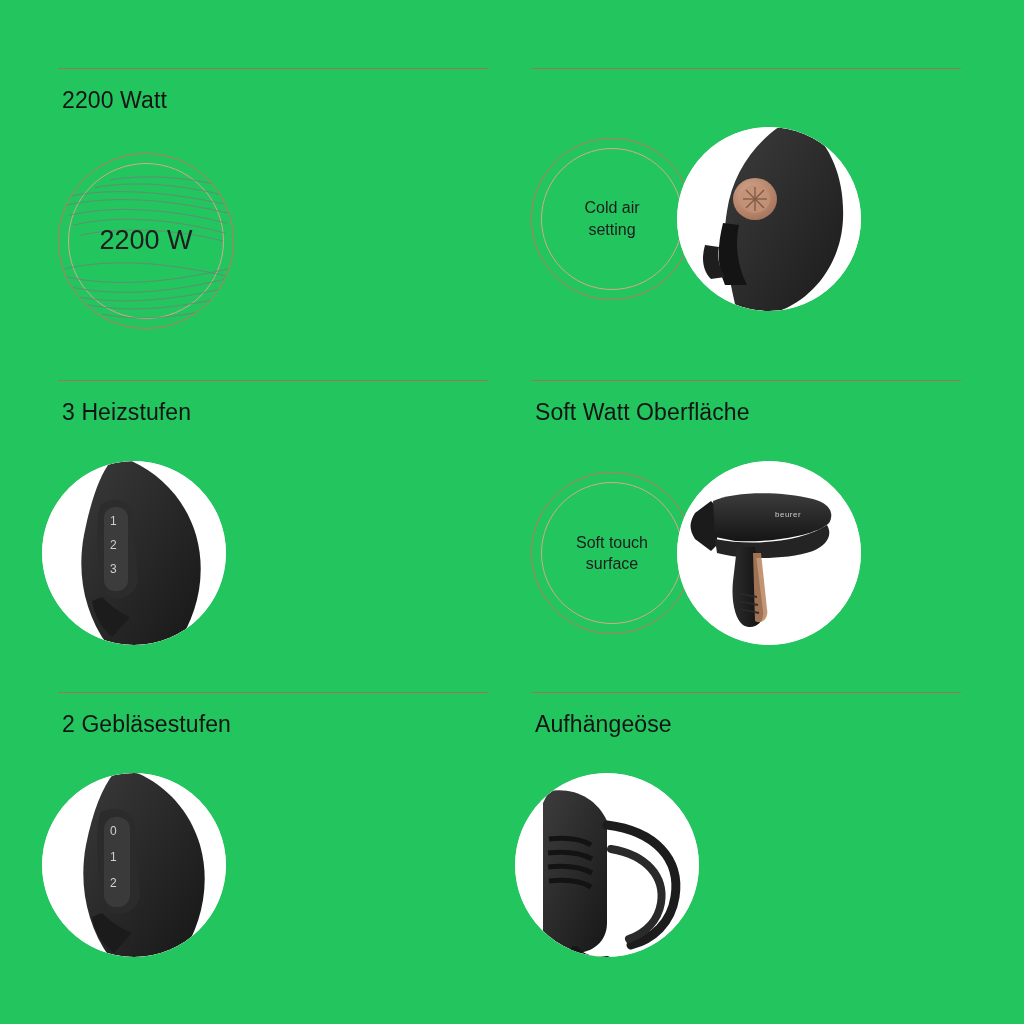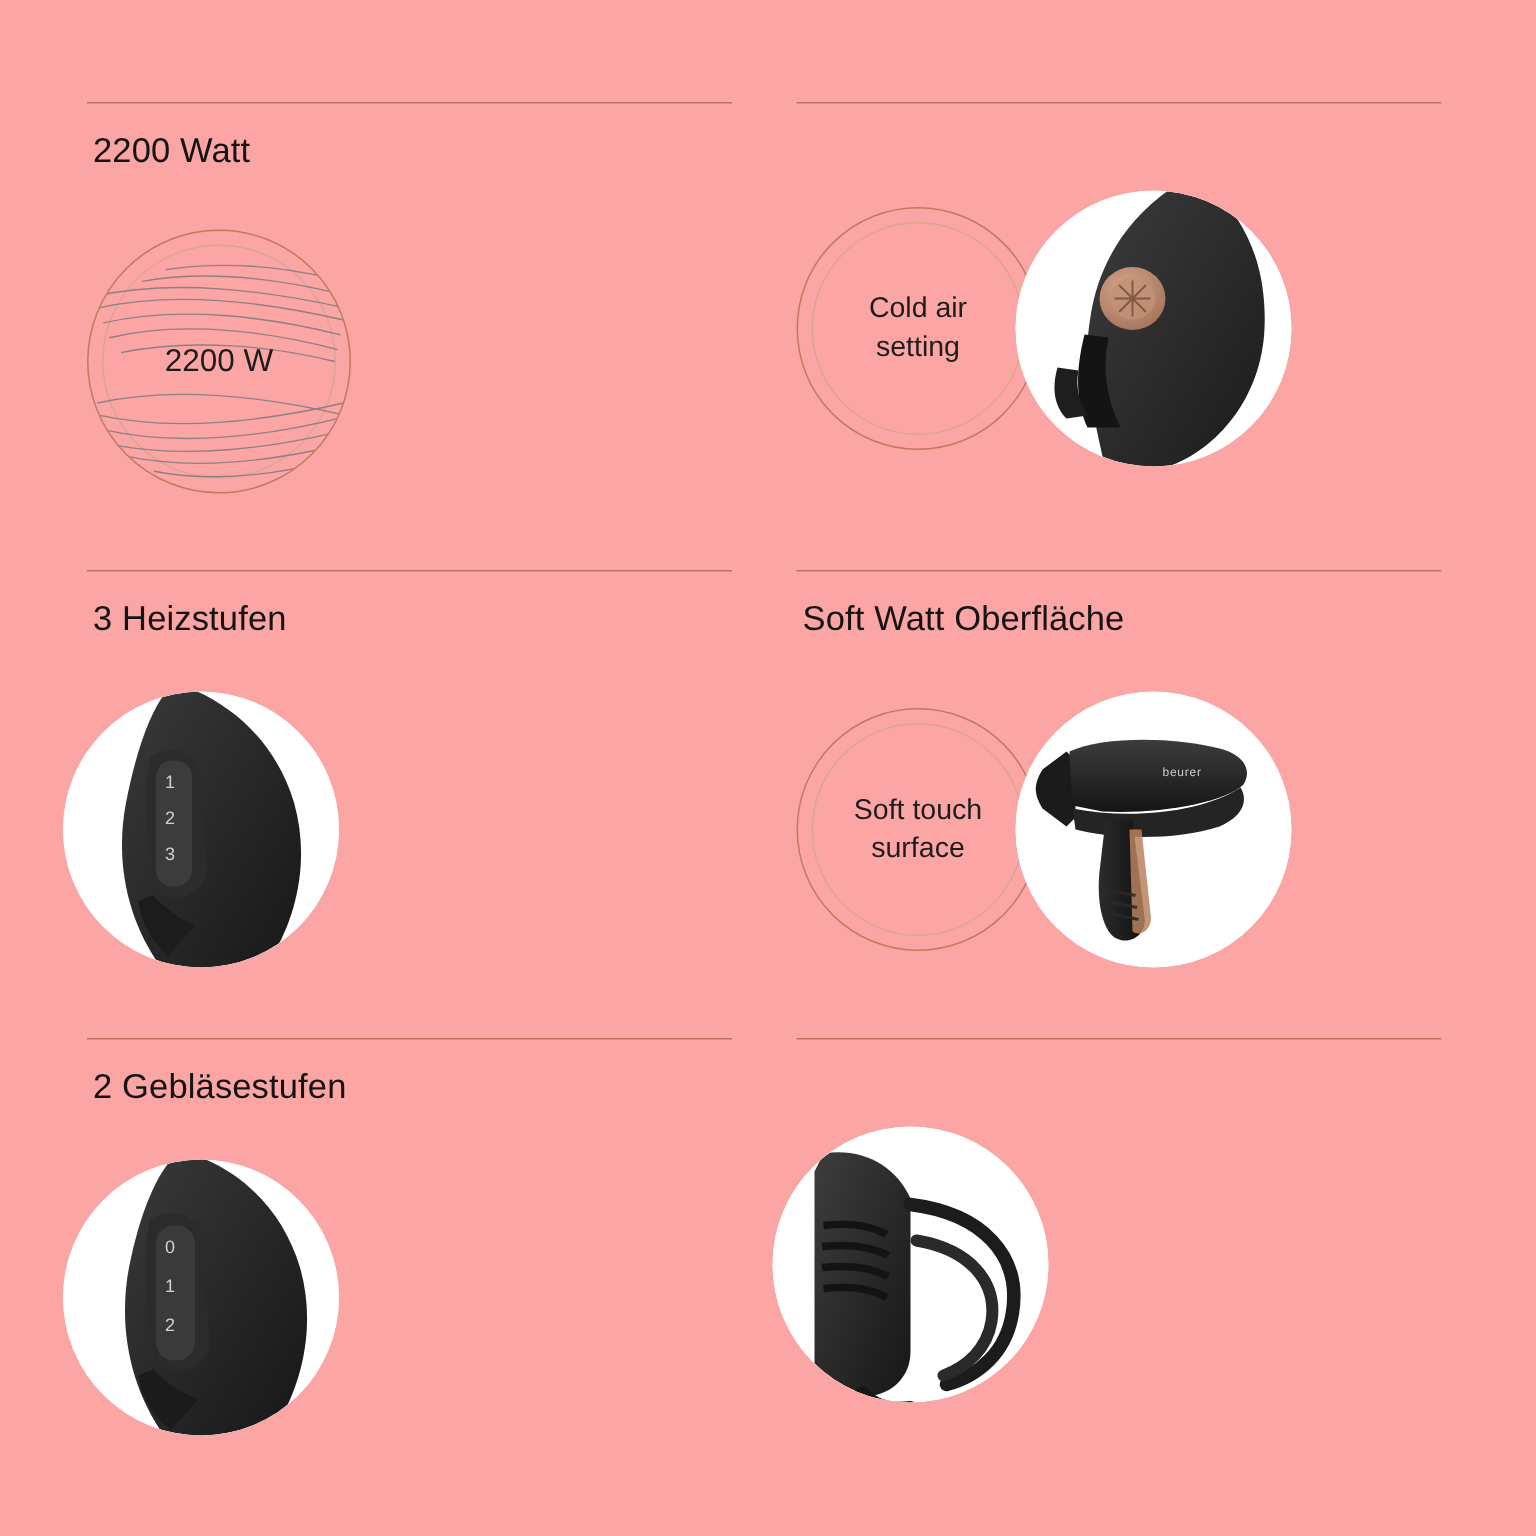--- a/index.html
+++ b/index.html
@@ -11,21 +11,21 @@
     width: 1024px;
     height: 1024px;
     font-family: "Liberation Sans", sans-serif;
     color: #1a1a1a;
     overflow: hidden;
   }
   .sheet {
     position: relative;
     width: 1024px;
     height: 1024px;
-    background: #fca5a5;
+    background: #22c55e;
     box-sizing: border-box;
     padding: 56px 58px 40px 58px;
   }
   .grid {
     display: grid;
     grid-template-columns: 1fr 1fr;
     grid-template-rows: 1fr 1fr 1fr;
     column-gap: 38px;
     row-gap: 6px;
     width: 908px;
@@ -79,21 +79,21 @@
     top: 9px;
     right: 9px;
     bottom: 9px;
     border-radius: 50%;
     border: 1px solid #d8a78f;
   }
   .badge-label {
     position: relative;
     z-index: 2;
     text-align: center;
-    font-size: 19px;
+    font-size: 16px;
     line-height: 1.32;
     color: #1d1d1d;
     padding: 0 14px;
     white-space: pre-line;
   }
 
   
   .photo {
     position: relative;
     width: 184px;
@@ -101,21 +101,21 @@
     flex: 0 0 184px;
     border-radius: 50%;
     overflow: hidden;
     margin-left: -16px;
     background: #ffffff;
   }
   .photo svg { display: block; width: 184px; height: 184px; }
 
   
   .watt .badge { width: 176px; height: 176px; flex-basis: 176px; }
-  .watt .badge-label { font-size: 21px; }
+  .watt .badge-label { font-size: 27px; }
   .hatch {
     position: absolute;
     left: 0; top: 0; width: 100%; height: 100%;
     border-radius: 50%;
     overflow: hidden;
     z-index: 1;
   }
   .hatch svg { display:block; width:100%; height:100%; }
 </style>
 </head>
@@ -297,20 +297,21 @@
               </g>
               <path d="M60 140 C70 150 80 156 90 160 L72 180 C58 170 52 156 50 144 Z" fill="#1b1b1b"></path>
             </g>
           </svg>
         </div>
       </div>
     </div>
 
     <div class="feature">
       <div class="rule"></div>
+      <div class="feature-title">Aufhängeöse</div>
       <div class="media">
         <div class="photo">
           <svg viewBox="0 0 184 184">
             <defs>
               <clipPath id="c6">
                   <circle cx="92" cy="92" r="92"></circle>
                 </clipPath>
               <linearGradient id="g6" x1="0" y1="0" x2="1" y2="1">
                 <stop offset="0" stop-color="#3d3d3d"></stop>
                 <stop offset="1" stop-color="#171717"></stop>

